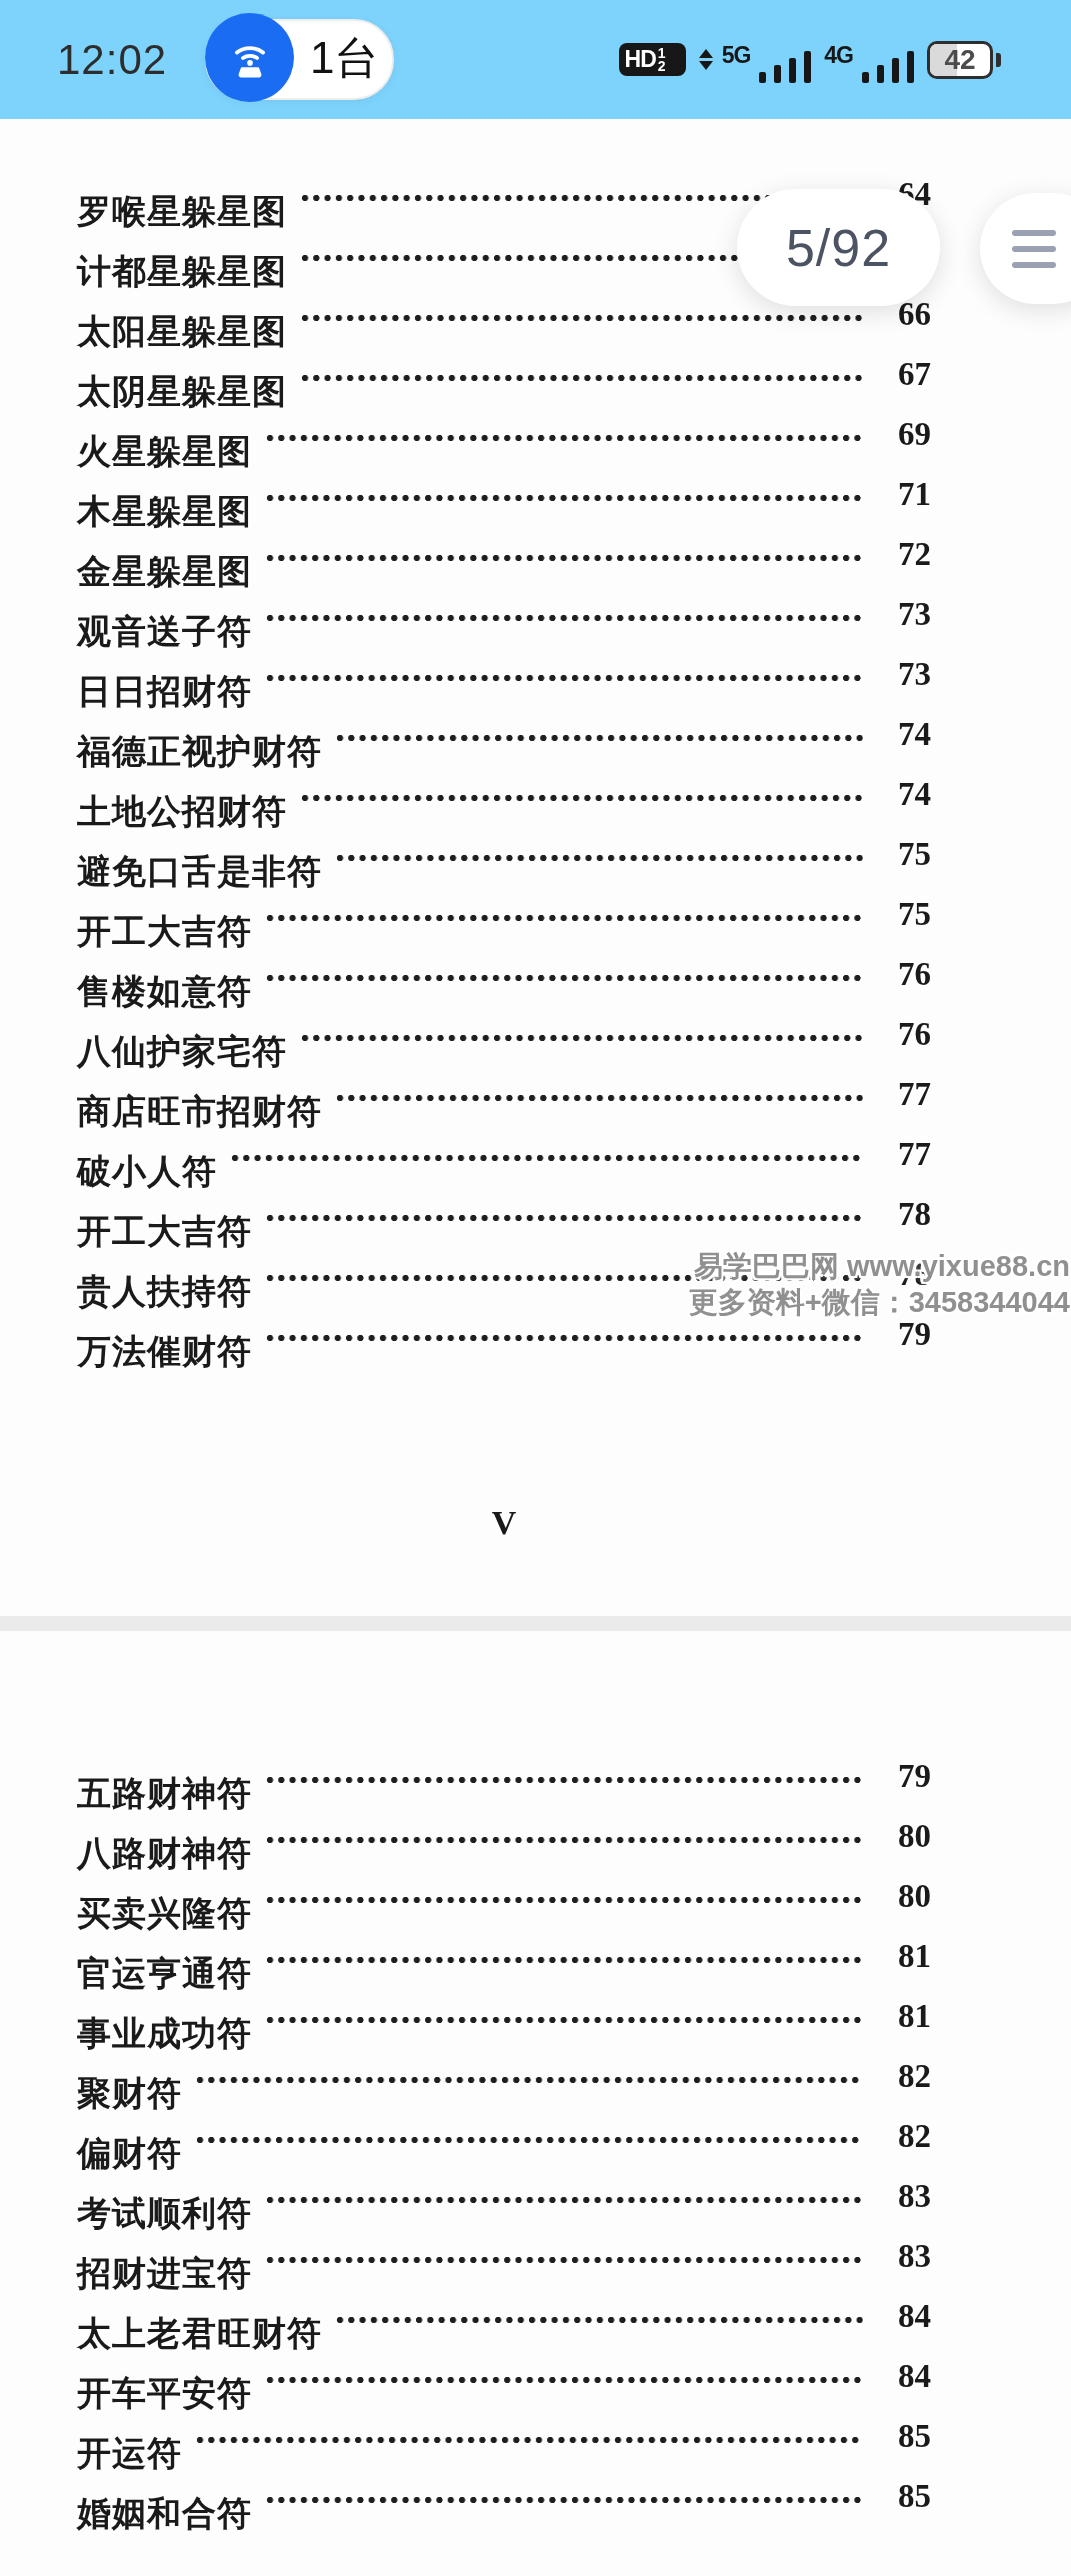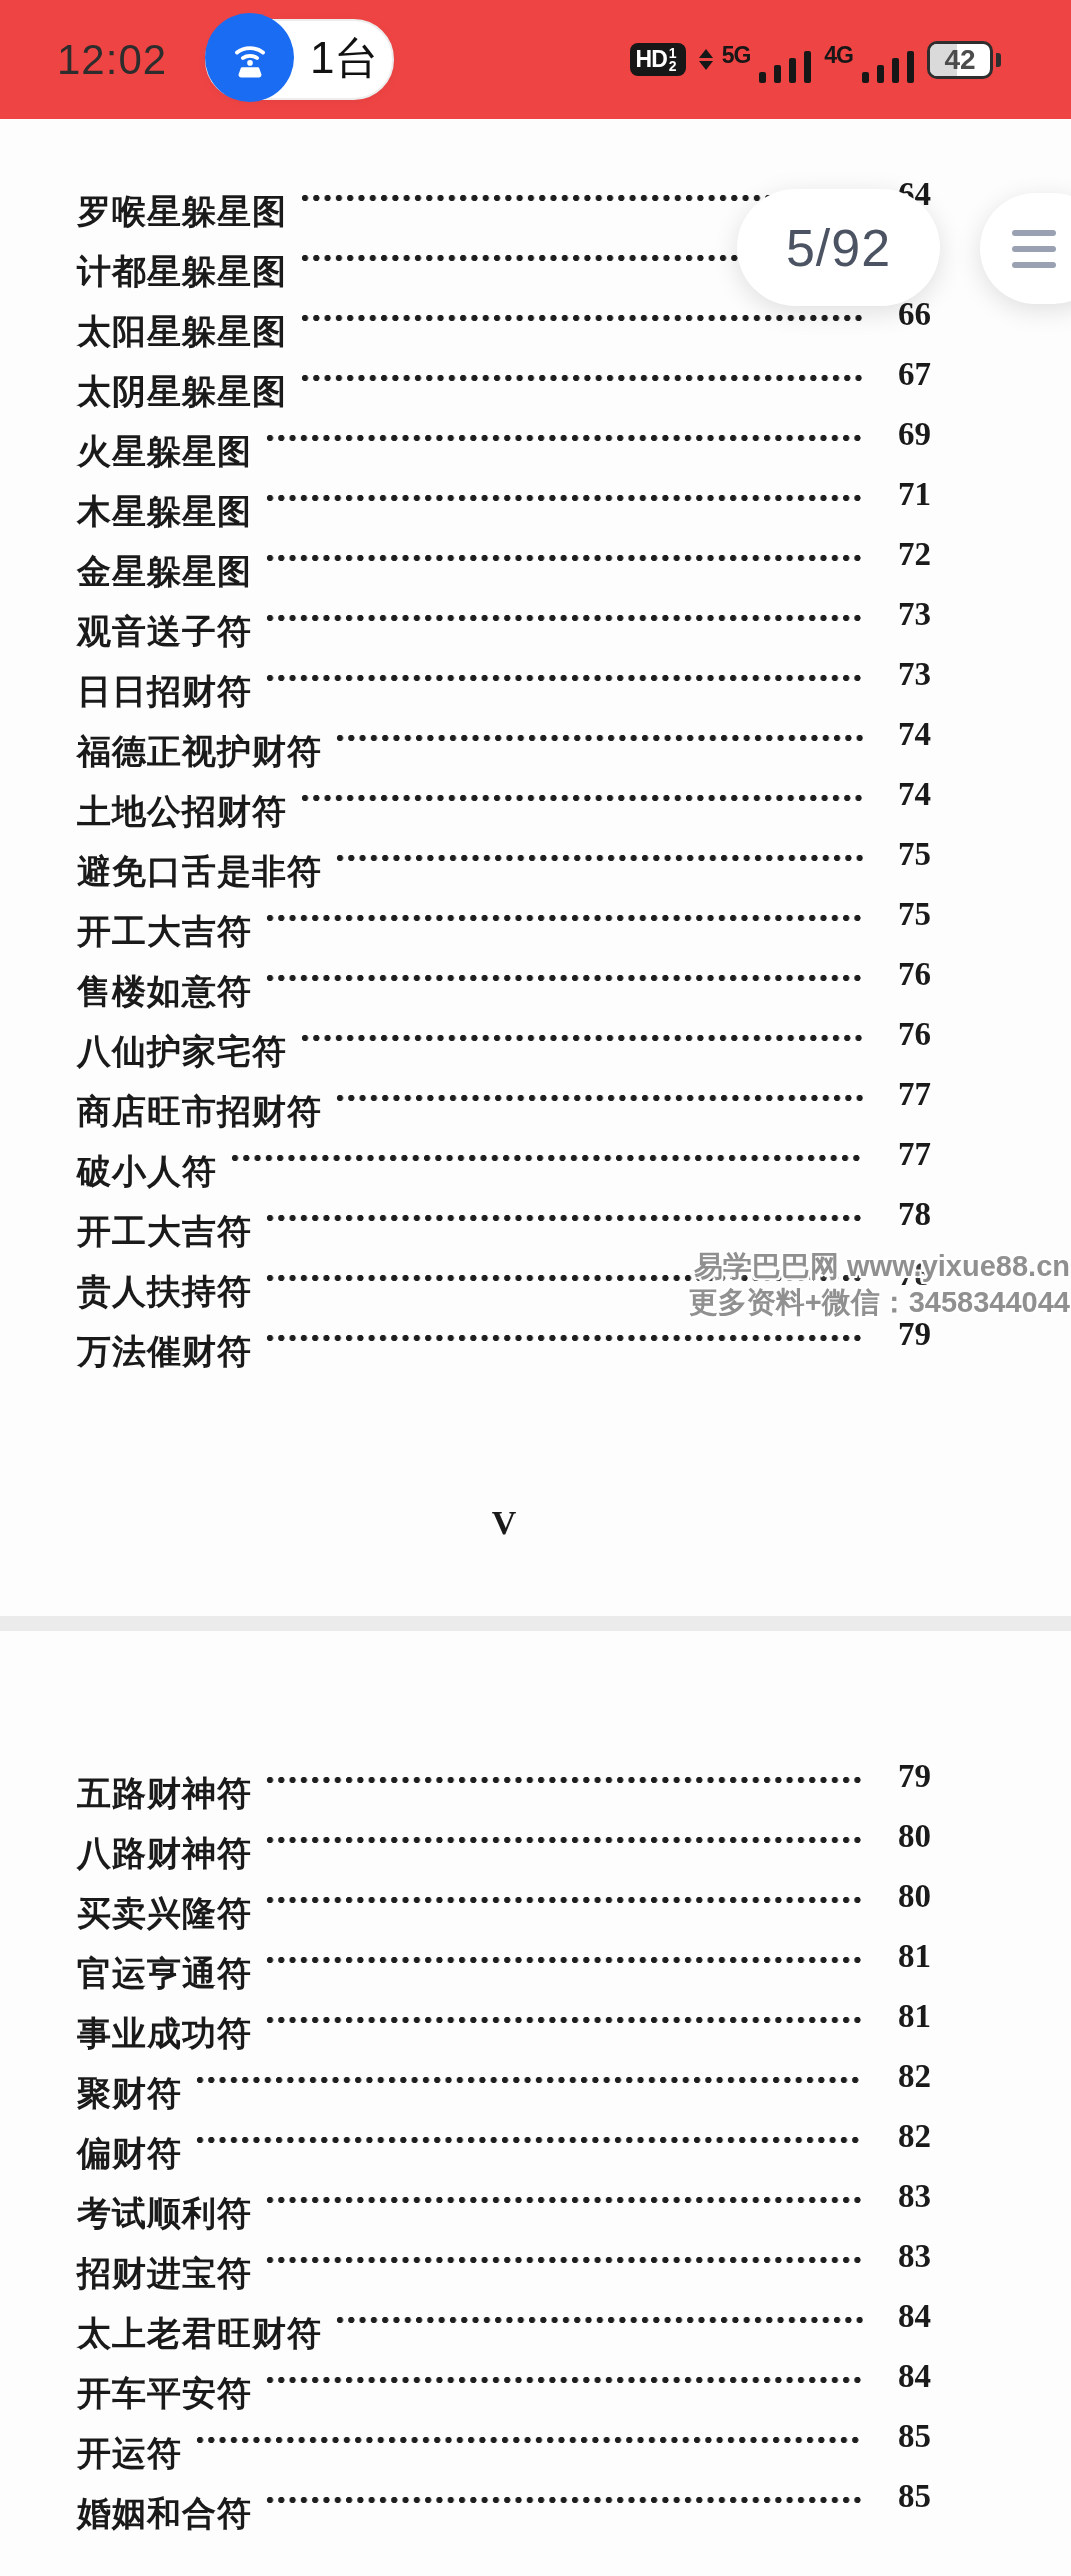--- a/index.html
+++ b/index.html
@@ -1,31 +1,31 @@
 <!DOCTYPE html>
 <html><head>
 <meta charset="utf-8">
 <style>
   html,body{margin:0;padding:0;}
   body{width:1072px;height:2576px;background:#fdfdfd;overflow:hidden;
        font-family:"Liberation Sans","DejaVu Sans",sans-serif;}
   .screen{position:relative;width:1072px;height:2576px;overflow:hidden;background:#fdfdfd;}
 
   
-  .status-bar{position:absolute;top:0;left:0;right:0;height:119px;display:flex;align-items:center;background:#ef4444;}
+  .status-bar{position:absolute;top:0;left:0;right:0;height:119px;display:flex;align-items:center;background:#7dd3fc;}
   .clock{margin-left:57px;font-size:42px;font-weight:500;color:#2d2d2d;letter-spacing:1px;}
   .hotspot-pill{position:relative;margin-left:38px;width:185px;height:77px;background:#fff;
       border:2px solid #ededed;border-radius:40px;box-shadow:0 2px 10px rgba(0,0,0,.05);}
   .hotspot-circle{position:absolute;left:-2px;top:-8px;width:89px;height:89px;border-radius:50%;
       background:#1a6df2;display:flex;align-items:center;justify-content:center;}
   .hotspot-label{position:absolute;left:103px;top:50%;transform:translateY(-52%);
       font-size:44px;color:#121212;font-weight:500;white-space:nowrap;}
   .status-icons{margin-left:auto;margin-right:71px;display:flex;align-items:center;gap:13px;}
   .hd-badge{display:inline-flex;align-items:center;background:#171717;color:#fff;
-      border-radius:8px;height:33px;padding:0 9px 0 6px;}
+      border-radius:8px;height:33px;padding:0 20px 0 6px;}
   .hd-txt{font-size:23px;font-weight:800;letter-spacing:-1px;}
   .hd-col{display:flex;flex-direction:column;margin-left:2px;}
   .hd-col span{font-size:14px;line-height:13px;font-weight:700;text-align:center;}
   .updown{display:flex;flex-direction:column;gap:3px;margin-right:-4px;}
   .tri-up{width:0;height:0;border-left:7px solid transparent;border-right:7px solid transparent;border-bottom:9px solid #171717;}
   .tri-down{width:0;height:0;border-left:7px solid transparent;border-right:7px solid transparent;border-top:9px solid #171717;}
   .sig{display:flex;align-items:flex-end;gap:8px;height:46px;}
   .sig .lbl{font-size:23px;font-weight:800;color:#171717;letter-spacing:-1px;transform:translateY(-14px);margin-right:1px;}
   .bar{width:7px;background:#171717;border-radius:2px;}
   .b1{height:11px}.b2{height:18px}.b3{height:25px}.b4{height:32px}

